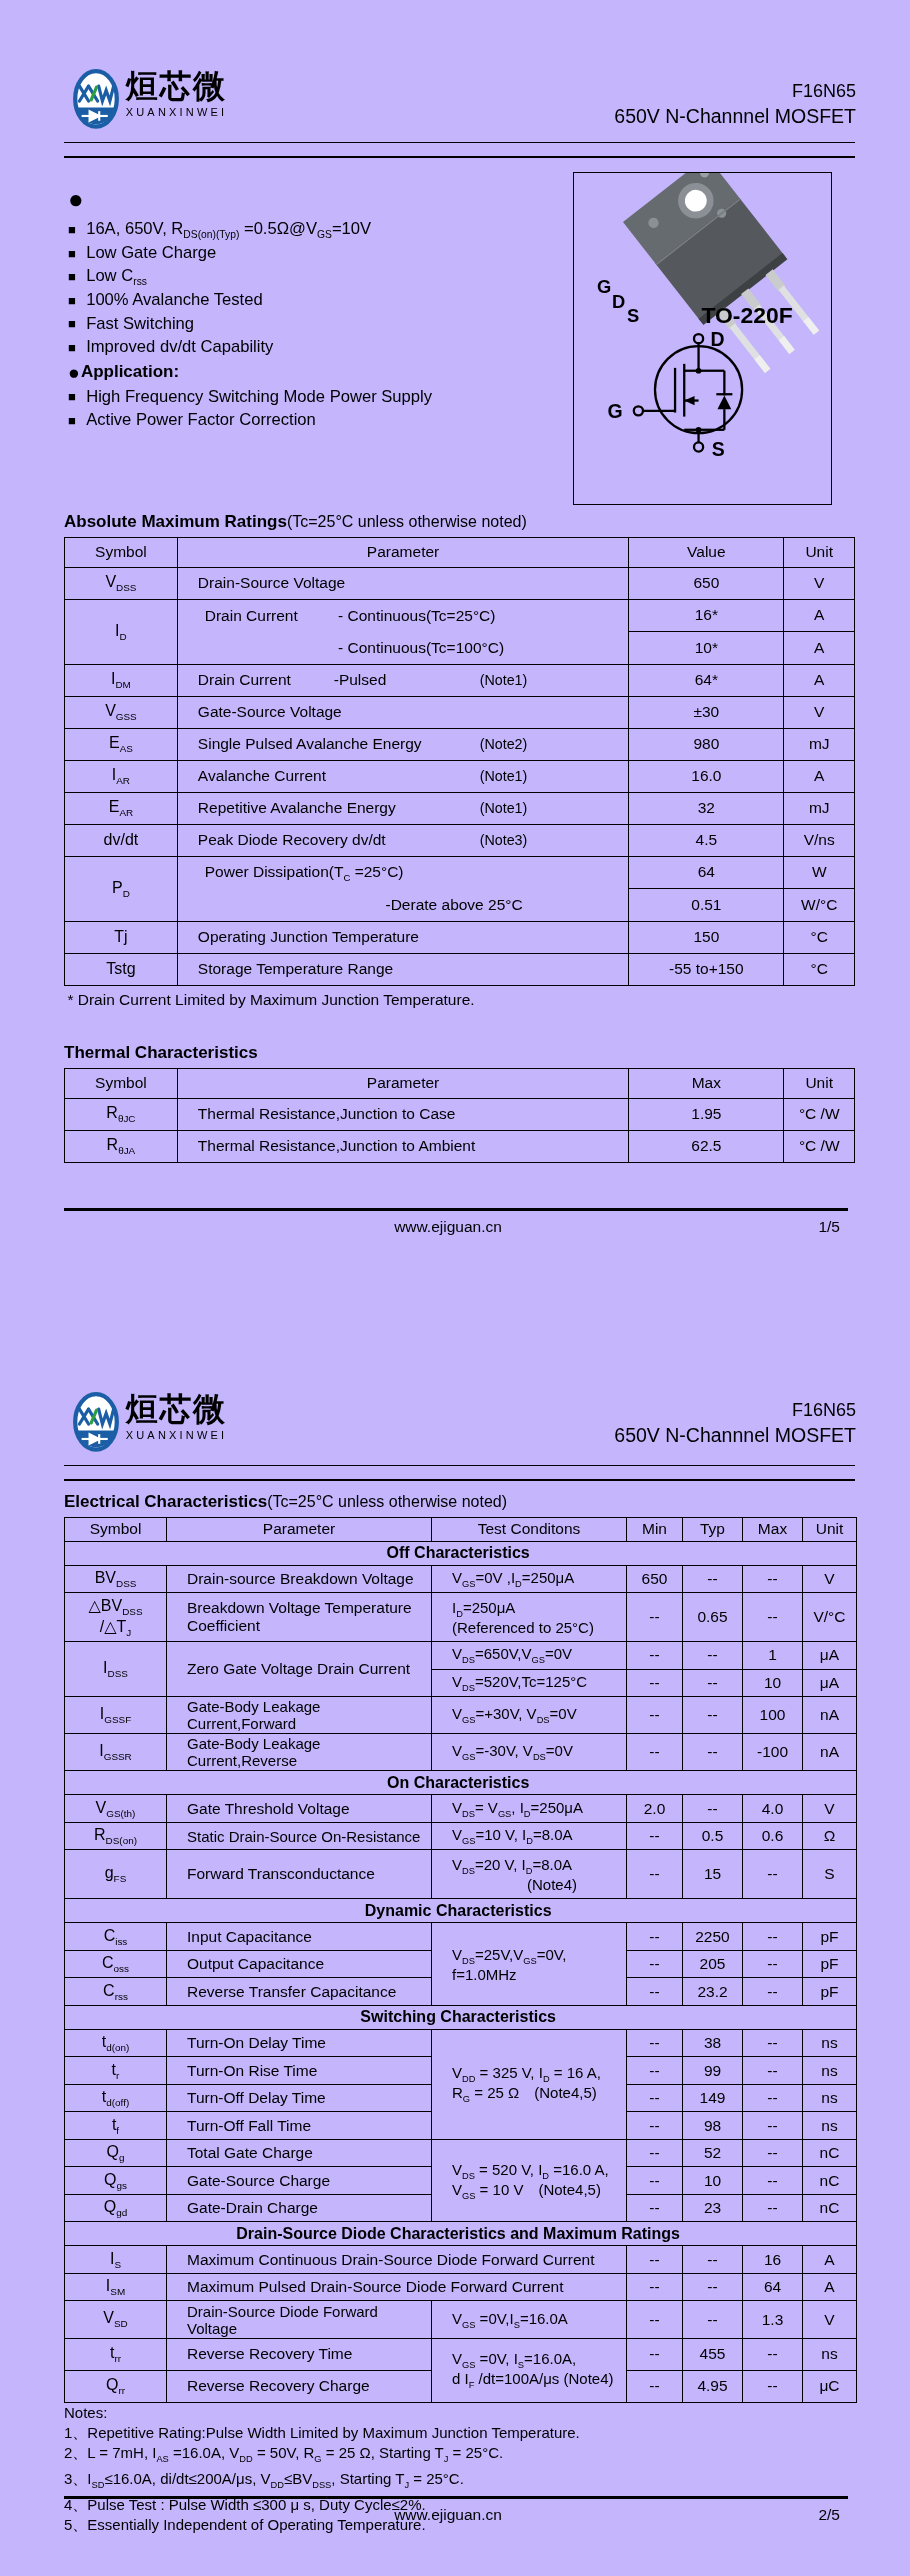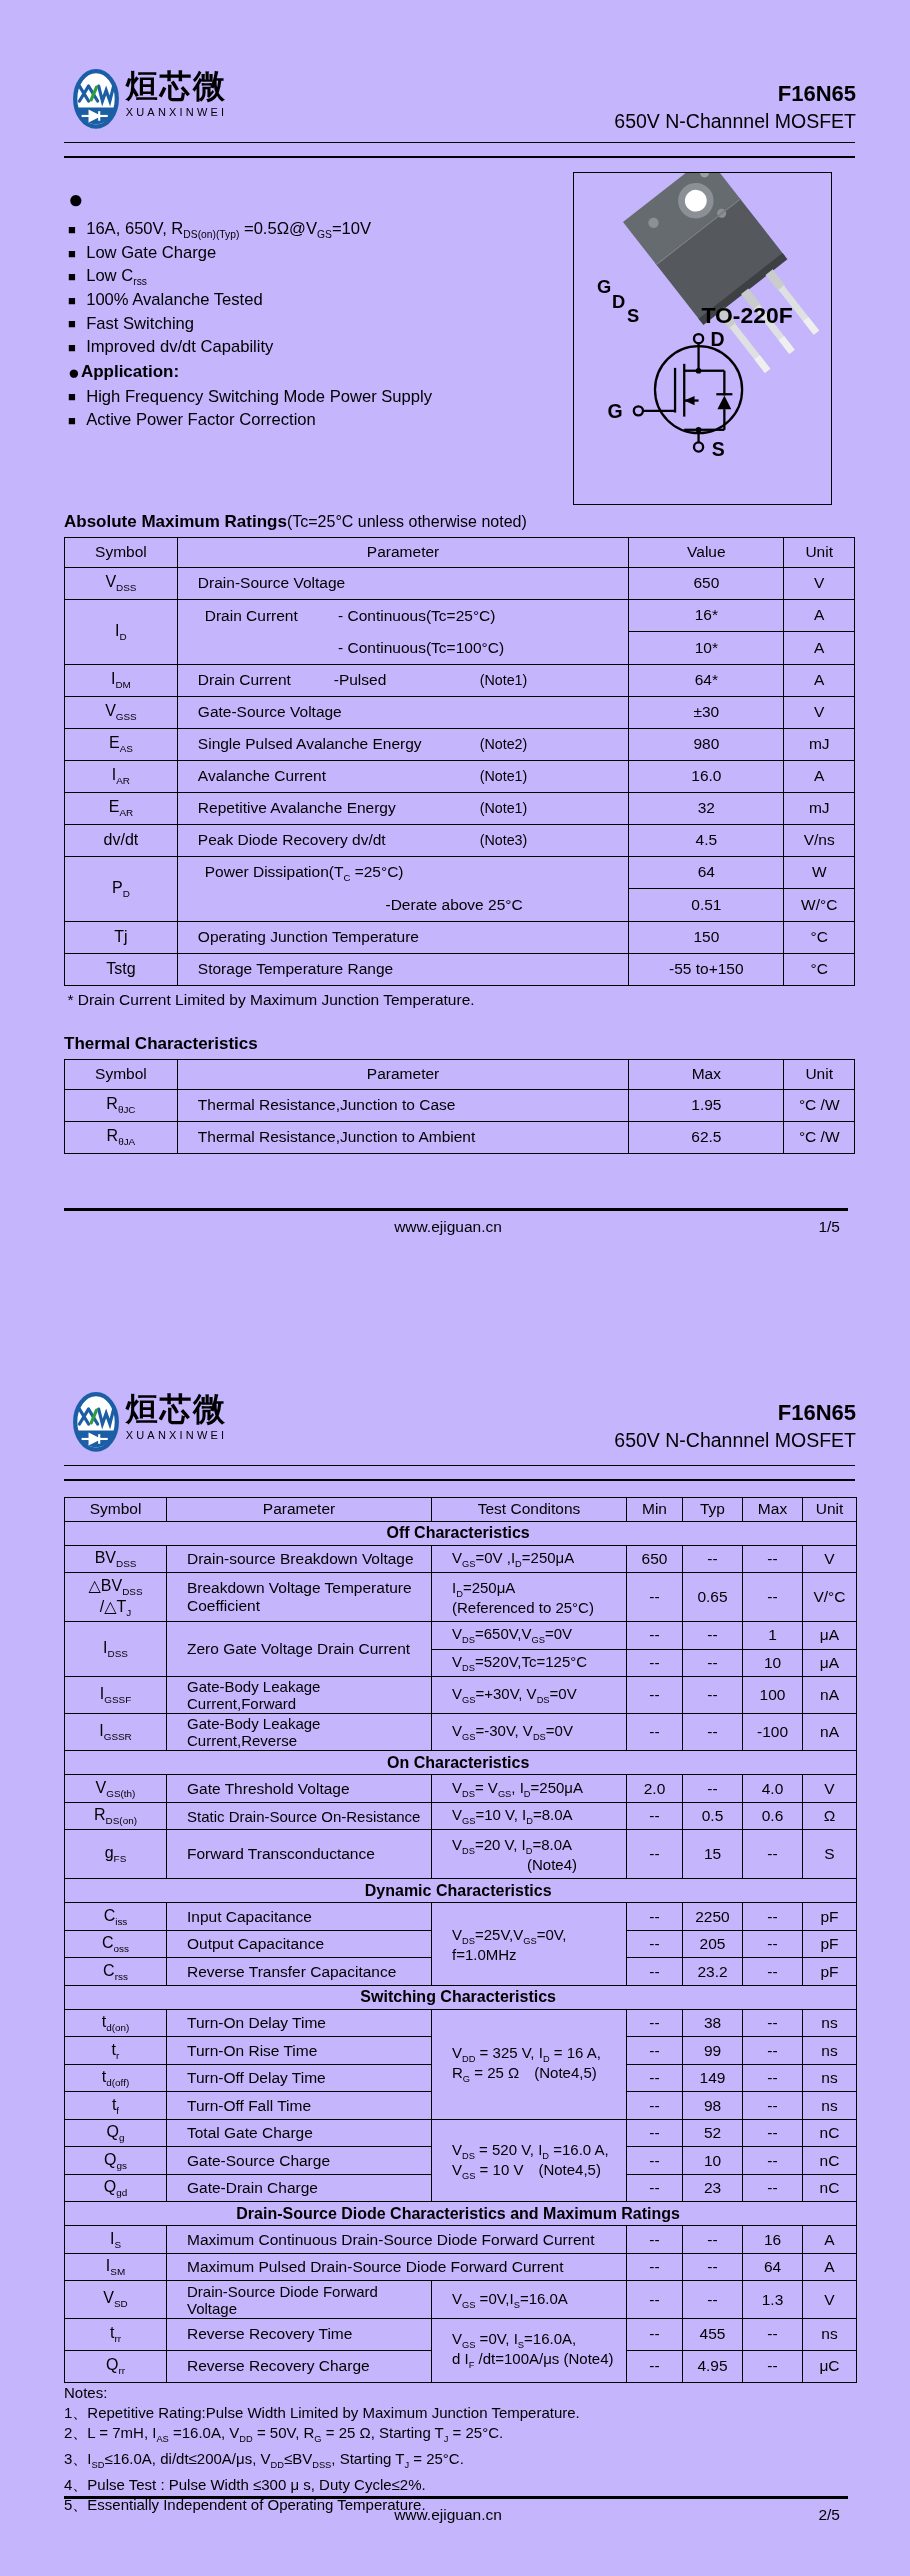--- a/index.html
+++ b/index.html
@@ -7,21 +7,21 @@
          font-family: "Liberation Sans", sans-serif; }
   .page { position: relative; width: 910px; height: 1288px; background: #c4b5fd; overflow: hidden; }
   sub { font-size: 62%; }
 
   
   .logoblk { position: absolute; left: 72px; top: 68px; display: flex; }
   .logotxt { margin-left: 5.7px; }
   .logo-cn { font-size: 32px; font-weight: bold; letter-spacing: 1.7px; line-height: 1.15; }
   .logo-en { font-size: 11px; letter-spacing: 3.2px; margin-top: 1.1px; }
   .titleblock { position: absolute; right: 54px; top: 81px; text-align: right; }
-  .pn { font-size: 22px; font-weight: bold; }
+  .pn { font-size: 18px; font-weight: normal; }
   .subtitle { font-size: 19.5px; margin-top: 3.4px; }
   .rule1 { position: absolute; left: 64px; width: 791px; height: 1.1px; background: #000; }
   .rule2 { position: absolute; left: 64px; width: 791px; height: 2.3px; background: #000; }
 
   
   .features { position: absolute; left: 68px; top: 188px; width: 505px; }
   .bigdot { font-size: 26px; line-height: 23px; display: block; height: 30px; }
   .fitem { display: flex; align-items: center; height: 23.5px; font-size: 16.6px; white-space: nowrap; }
   .sq { font-size: 13px; margin-right: 10.3px; flex: none; }
   .appheading { display: flex; align-items: center; height: 26px; font-size: 17px; font-weight: bold; }
@@ -32,21 +32,21 @@
             border: 1.7px solid #000; }
   svg text { font-family: "Liberation Sans", sans-serif; }
 
   
   .mains1 { position: absolute; left: 64px; top: 512px; width: 791px; }
   .mains2 { position: absolute; left: 64px; top: 204px; width: 791px; }
   .heading { font-size: 17px; }
   .heading b { font-size: 17px; }
   .heading span { font-size: 16px; }
   .starnote { font-size: 15.5px; margin-top: 5.7px; padding-left: 3.4px; }
-  .thermhead { font-size: 17px; font-weight: bold; margin-top: 25px; }
+  .thermhead { font-size: 17px; font-weight: bold; margin-top: 34px; }
 
   
   .dt { border-collapse: collapse; table-layout: fixed; width: 100%; font-size: 15.5px; margin-top: 4.6px; }
   .dt td { border: 1.1px solid #000; text-align: center; vertical-align: middle; padding: 1.1px 5.7px; }
   .dt .pl { text-align: left; padding-left: 20px; }
   .symc { font-size: 16px; }
   .condc { font-size: 15px; }
   .hr1 td { height: 30px; }
   .hr2 td { height: 24px; }
   .r55 td { height: 32px; }
@@ -384,20 +384,21 @@
 
   <div class="titleblock" style="top:112px">
     <div class="pn">F16N65</div>
     <div class="subtitle">650V N-Channnel MOSFET</div>
   </div>
 
   <div class="rule1" style="top:177px"></div>
   <div class="rule2" style="top:191px"></div>
 
   <div class="mains2">
+    <div class="heading"><b>Electrical Characteristics</b><span>(Tc=25°C unless otherwise noted)</span></div>
 
     <table class="dt">
       <colgroup>
           <col style="width:102px">
           <col style="width:265px">
           <col style="width:195px">
           <col style="width:56px">
           <col style="width:60px">
           <col style="width:60px">
           <col style="width:54px">

